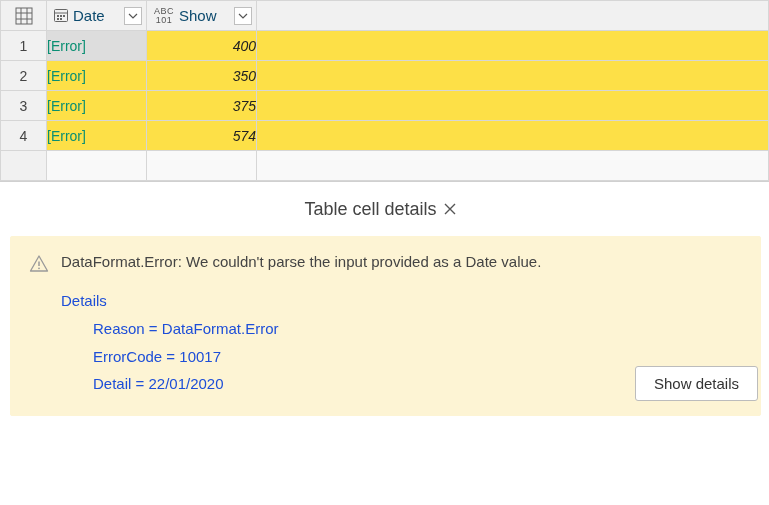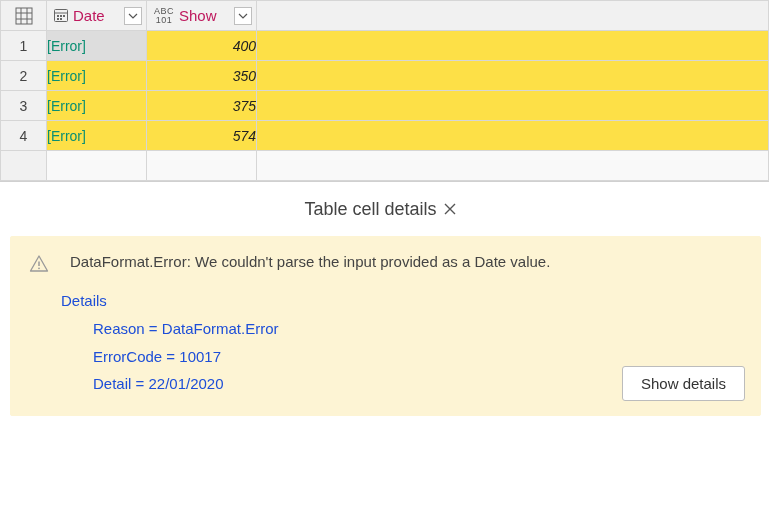--- a/index.html
+++ b/index.html
@@ -42,21 +42,21 @@
   .type-icon {
     font-size: 11px;
     color: #555;
     line-height: 1;
     text-align: center;
     font-family: Arial, sans-serif;
   }
   .type-icon.abc123 { font-size: 9px; width: 22px; }
   .type-icon.abc123 .l1 { display:block; letter-spacing:0.5px; }
   .type-icon.abc123 .l2 { display:block; letter-spacing:0.5px; }
-  .colname { flex: 1; font-size: 15px; color: #be185d; }
+  .colname { flex: 1; font-size: 15px; color: #0c4a6e; }
   .filter-btn {
     width: 18px; height: 18px;
     border: 1px solid #bfbfbf;
     background: #fff;
     display: flex;
     align-items: center;
     justify-content: center;
   }
   .filter-btn svg { display:block; }
   th.date-col { width: 100px; }
@@ -90,27 +90,27 @@
     cursor:pointer;
   }
   .error-box {
     background: #fdf4d4;
     border: 1px solid #fdf4d4;
     border-radius: 2px;
     padding: 16px 18px 16px 18px;
     position: relative;
     min-height: 180px;
   }
-  .err-row1 { display:flex; align-items:flex-start; gap:21px; color:#444; font-size:15px; }
+  .err-row1 { display:flex; align-items:flex-start; gap:12px; color:#444; font-size:15px; }
   .warn-icon { color:#999; flex-shrink:0; margin-top:1px;}
   .err-body { margin-left: 32px; margin-top: 10px; color:#1d4ed8; font-size:15px; line-height: 1.85; }
   .err-body .indent { margin-left: 32px; }
   .show-details-btn {
     position: absolute;
-    right: 15px;
+    right: 2px;
     bottom: 14px;
     background: #fff;
     border: 1px solid #bcbcbc;
     border-radius: 3px;
     padding: 8px 18px;
     font-size: 15px;
     color: #333;
     cursor: pointer;
   }
 </style>

